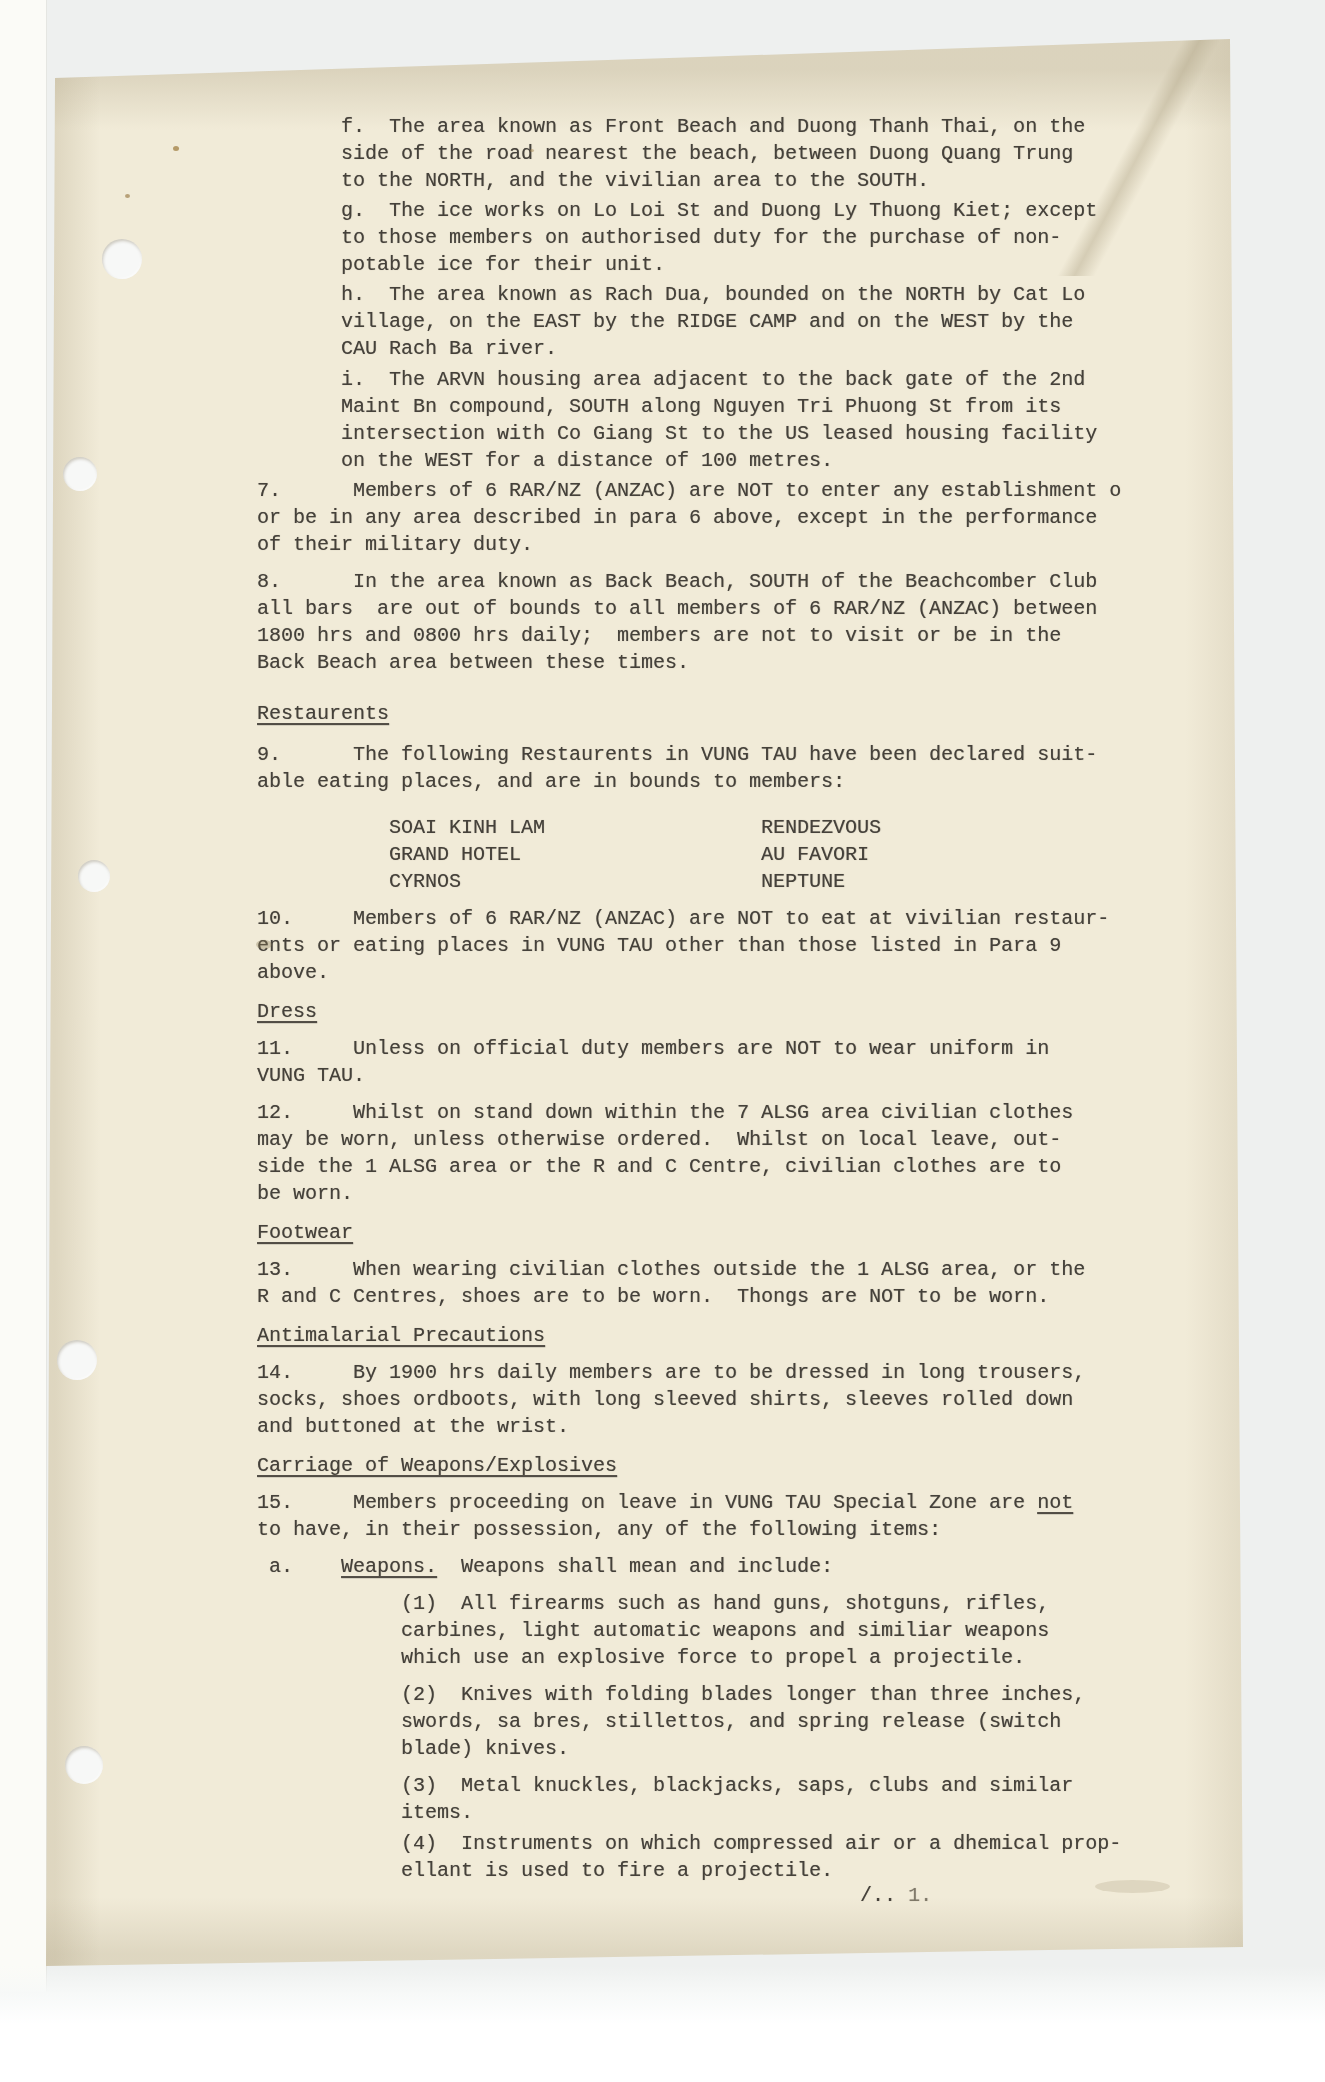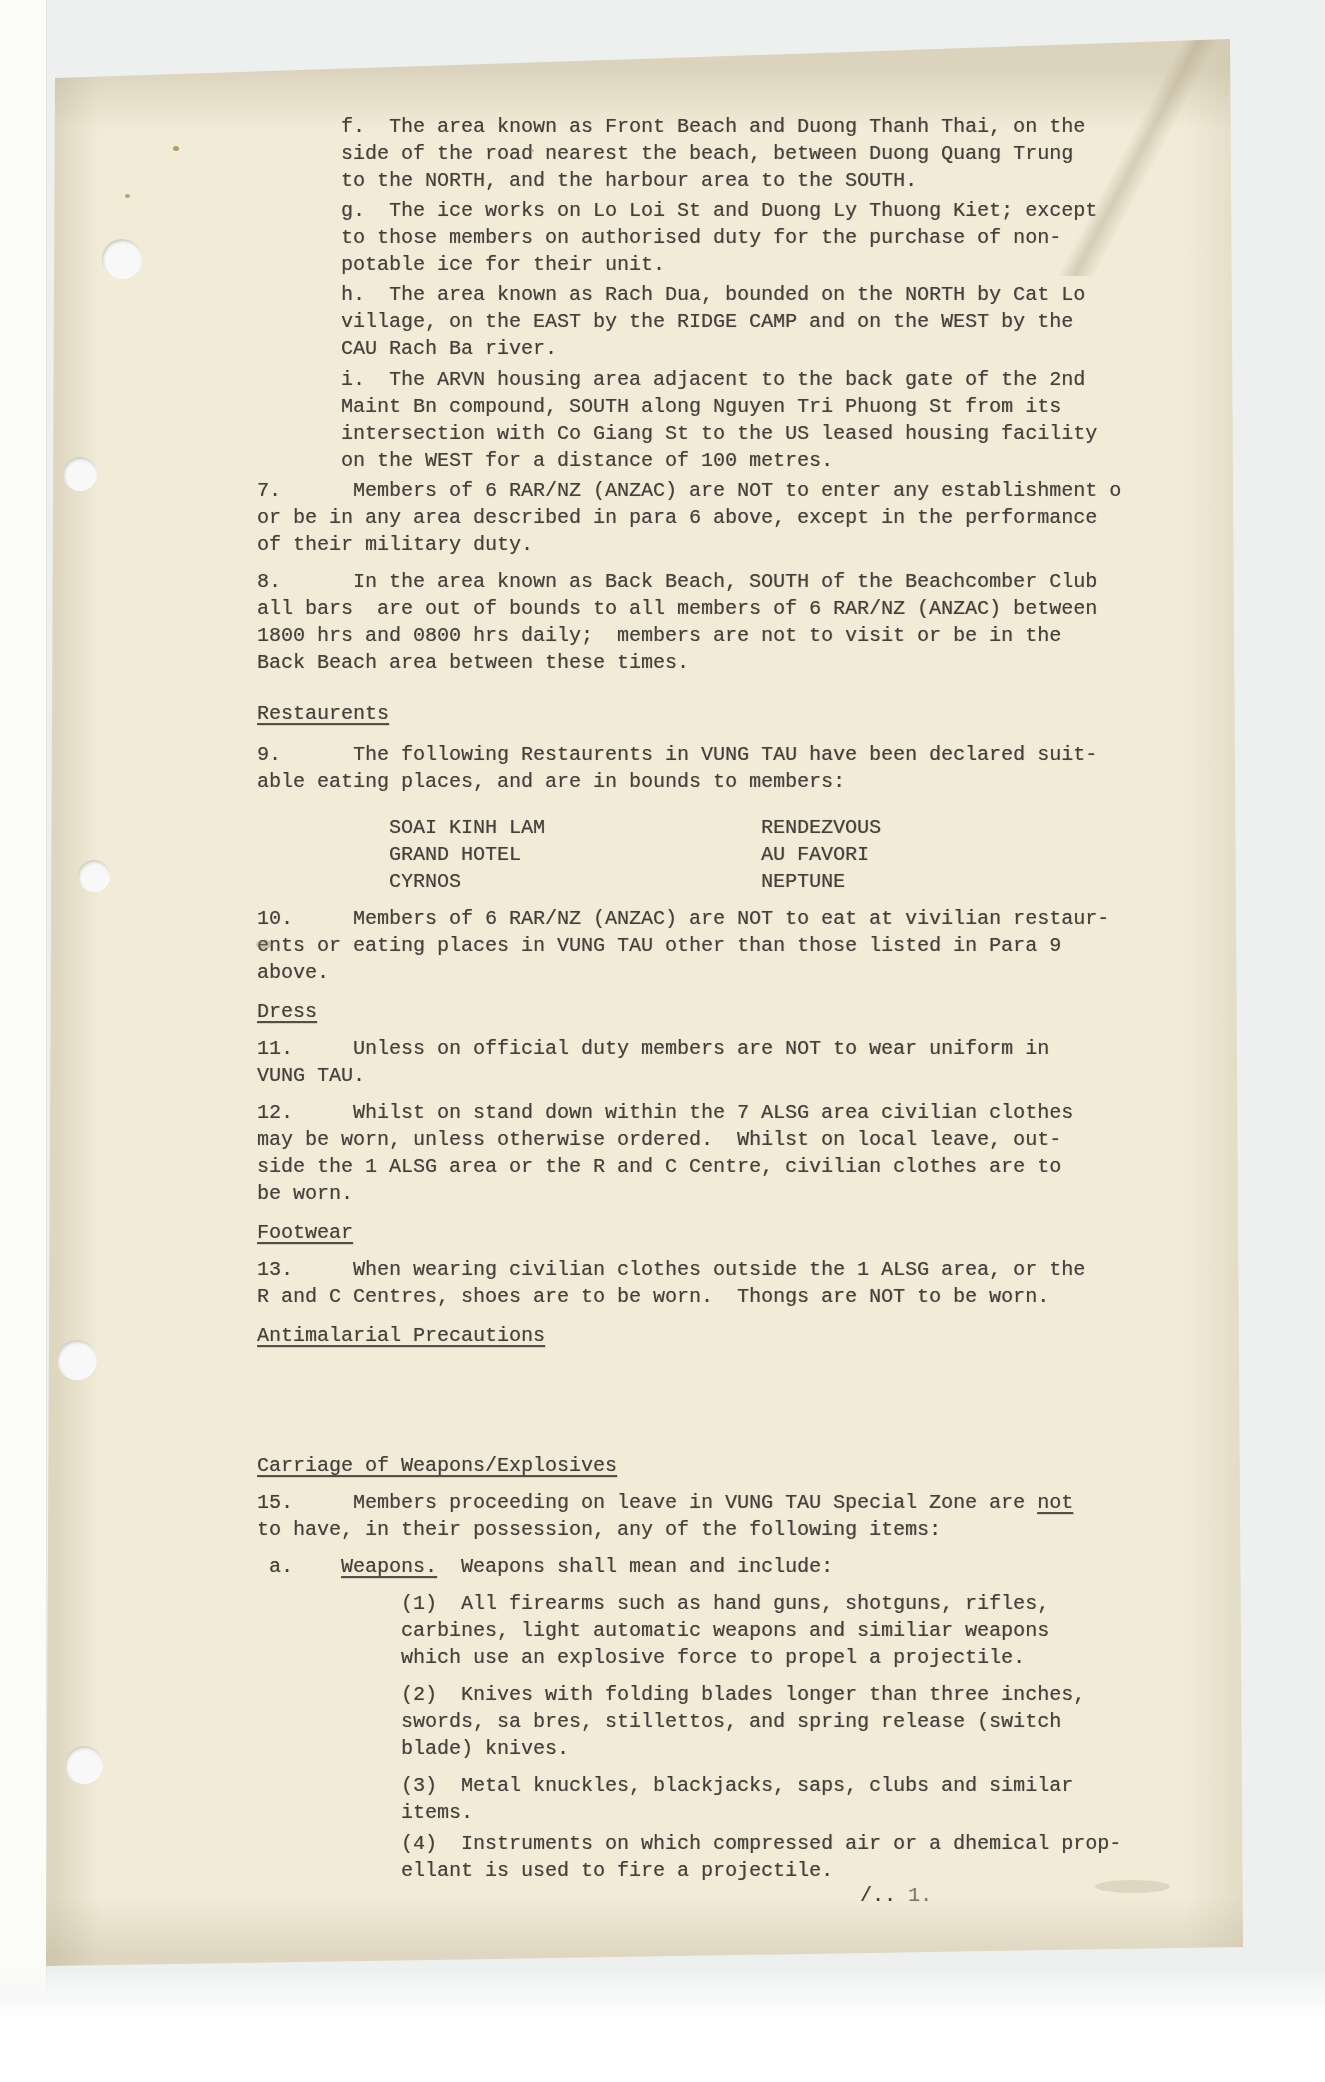--- a/index.html
+++ b/index.html
@@ -33,21 +33,21 @@
 </head>
 <body>
 
 <div class="stage">
   <div class="left-strip"></div>
   <div class="paper">
     <div class="crease"></div>
   <div class="blk" style="left: 257px; top: 113px;">
         <div class="line"><span>       f.  The area known as Front Beach and Duong Thanh Thai, on the</span></div>
         <div class="line"><span>       side of the road nearest the beach, between Duong Quang Trung</span></div>
-        <div class="line"><span>       to the NORTH, and the harbour area to the SOUTH.</span></div>
+        <div class="line"><span>       to the NORTH, and the vivilian area to the SOUTH.</span></div>
       </div>
       <div class="blk" style="left: 257px; top: 197px;">
         <div class="line"><span>       g.  The ice works on Lo Loi St and Duong Ly Thuong Kiet; except</span></div>
         <div class="line"><span>       to those members on authorised duty for the purchase of non-</span></div>
         <div class="line"><span>       potable ice for their unit.</span></div>
       </div>
       <div class="blk" style="left: 257px; top: 281px;">
         <div class="line"><span>       h.  The area known as Rach Dua, bounded on the NORTH by Cat Lo</span></div>
         <div class="line"><span>       village, on the EAST by the RIDGE CAMP and on the WEST by the</span></div>
         <div class="line"><span>       CAU Rach Ba river.</span></div>
@@ -102,20 +102,25 @@
       <div class="blk" style="left: 257px; top: 1219px;">
         <div class="line"><span class="u">Footwear</span></div>
       </div>
       <div class="blk" style="left: 257px; top: 1256px;">
         <div class="line"><span>13.     When wearing civilian clothes outside the 1 ALSG area, or the</span></div>
         <div class="line"><span>R and C Centres, shoes are to be worn.  Thongs are NOT to be worn.</span></div>
       </div>
       <div class="blk" style="left: 257px; top: 1322px;">
         <div class="line"><span class="u">Antimalarial Precautions</span></div>
       </div>
+      <div class="blk" style="left: 257px; top: 1359px;">
+        <div class="line"><span>14.     By 1900 hrs daily members are to be dressed in long trousers,</span></div>
+        <div class="line"><span>socks, shoes ordboots, with long sleeved shirts, sleeves rolled down</span></div>
+        <div class="line"><span>and buttoned at the wrist.</span></div>
+      </div>
       <div class="blk" style="left: 257px; top: 1452px;">
         <div class="line"><span class="u">Carriage of Weapons/Explosives</span></div>
       </div>
       <div class="blk" style="left: 257px; top: 1489px;">
         <div class="line"><span>15.     Members proceeding on leave in VUNG TAU Special Zone are </span><span class="u">not</span></div>
         <div class="line"><span>to have, in their possession, any of the following items:</span></div>
       </div>
       <div class="blk" style="left: 257px; top: 1553px; font-family: Liberation Mono, monospace;">
         <div class="line"><span> a.    </span><span class="u">Weapons.</span><span>  Weapons shall mean and include:</span></div>
       </div>

